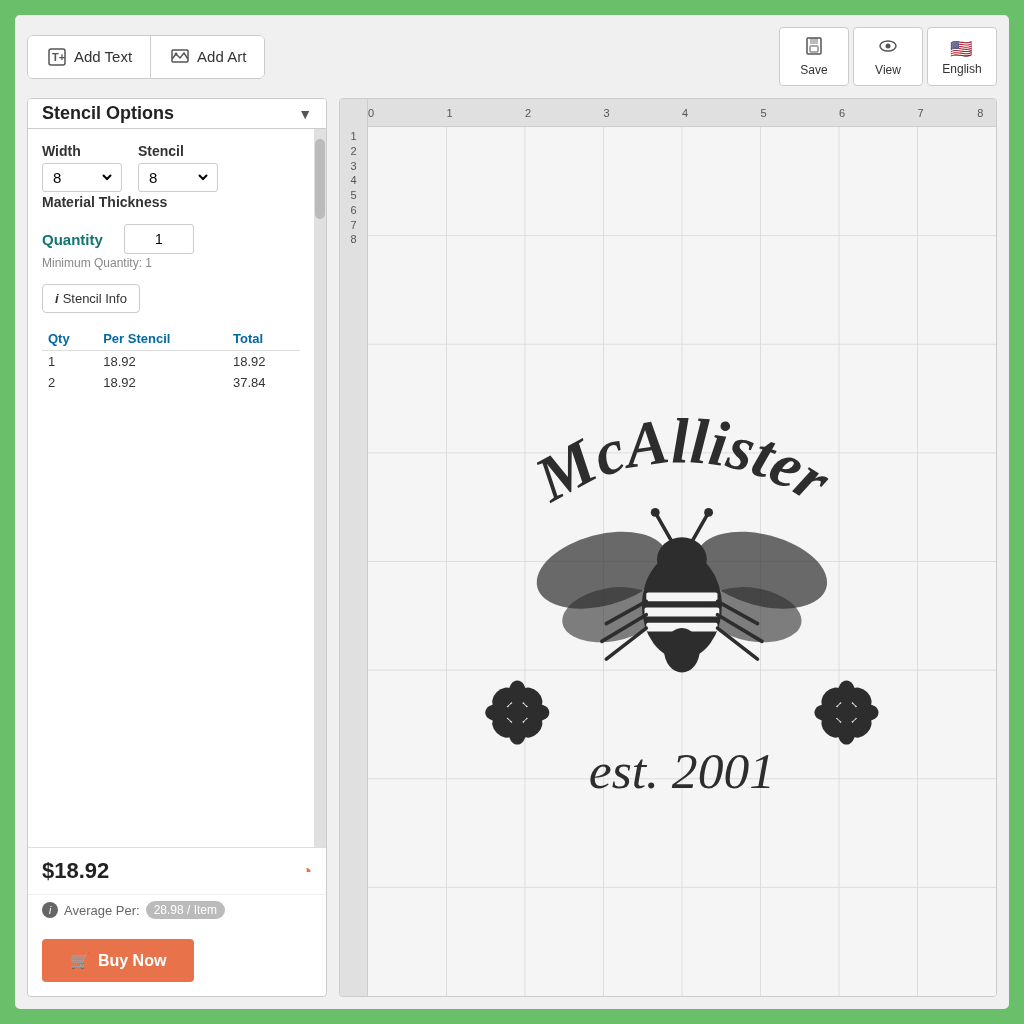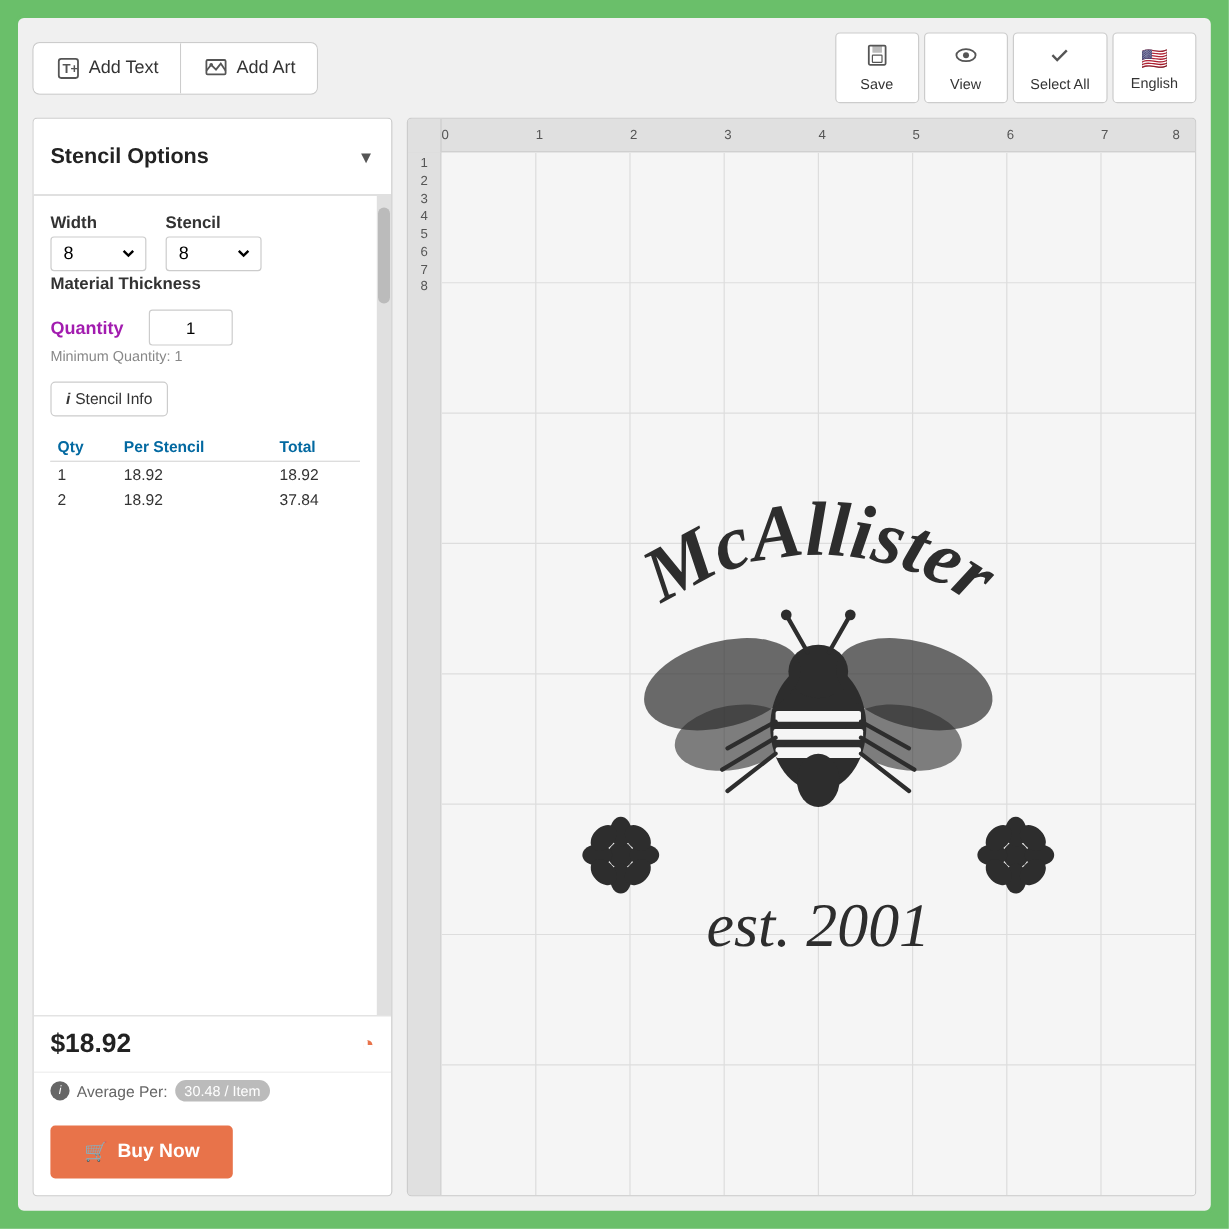--- a/index.html
+++ b/index.html
@@ -94,21 +94,21 @@
       border: 1px solid #ccc;
       border-radius: 4px;
       display: flex;
       flex-direction: column;
       overflow: hidden;
     }
     .stencil-options-header {
       display: flex;
       align-items: center;
       justify-content: space-between;
-      padding: 21px 14px;
+      padding: 4px 14px;
       border-bottom: 1px solid #ccc;
       background: #fff;
     }
     .stencil-options-title {
       font-size: 18px;
       font-weight: bold;
       color: #222;
     }
     .stencil-options-arrow {
       font-size: 14px;
@@ -200,21 +200,21 @@
     }
     
     .quantity-row {
       display: flex;
       align-items: center;
       gap: 12px;
     }
     .quantity-label {
       font-size: 15px;
       font-weight: bold;
-      color: #a21caf;
+      color: #0f766e;
       min-width: 70px;
     }
     .quantity-input {
       width: 70px;
       padding: 6px 8px;
       border: 1px solid #ccc;
       border-radius: 3px;
       font-size: 14px;
       text-align: center;
     }
@@ -427,28 +427,20 @@
       <button class="top-action-btn">
         <span class="btn-icon">
           <svg width="20" height="20" viewBox="0 0 20 20" fill="none">
             <ellipse cx="10" cy="10" rx="8" ry="5" stroke="#555" stroke-width="1.5"></ellipse>
             <circle cx="10" cy="10" r="2.5" fill="#555"></circle>
           </svg>
         </span>
         <span>View</span>
       </button>
       <button class="top-action-btn">
-        <span class="btn-icon">
-          <svg width="20" height="20" viewBox="0 0 20 20" fill="none">
-            <polyline points="4,10 8,14 16,6" stroke="#555" stroke-width="2" fill="none"></polyline>
-          </svg>
-        </span>
-        <span>Select All</span>
-      </button>
-      <button class="top-action-btn">
         <span class="btn-icon flag-icon">🇺🇸</span>
         <span>English</span>
       </button>
     </div>
   </div>
 
   <div class="content-area">
 
     <div class="left-panel">
       <div class="stencil-options-header">
@@ -535,21 +527,21 @@
       </div>
 
       <div class="price-section">
         <span class="price-display">$18.92</span>
         <span class="spinner-icon">◔</span>
       </div>
 
       <div class="avg-per-section">
         <span style="background:#666;color:#fff;border-radius:50%;width:16px;height:16px;font-size:10px;display:flex;align-items:center;justify-content:center;font-style:italic;flex-shrink:0;">i</span>
         <span>Average Per:</span>
-        <span class="avg-per-badge">30.48 / Item</span>
+        <span class="avg-per-badge">28.98 / Item</span>
       </div>
 
       <div class="buy-now-section">
         <button class="buy-now-btn">
           <span>🛒</span>
           <span>Buy Now</span>
         </button>
       </div>
     </div>
 

